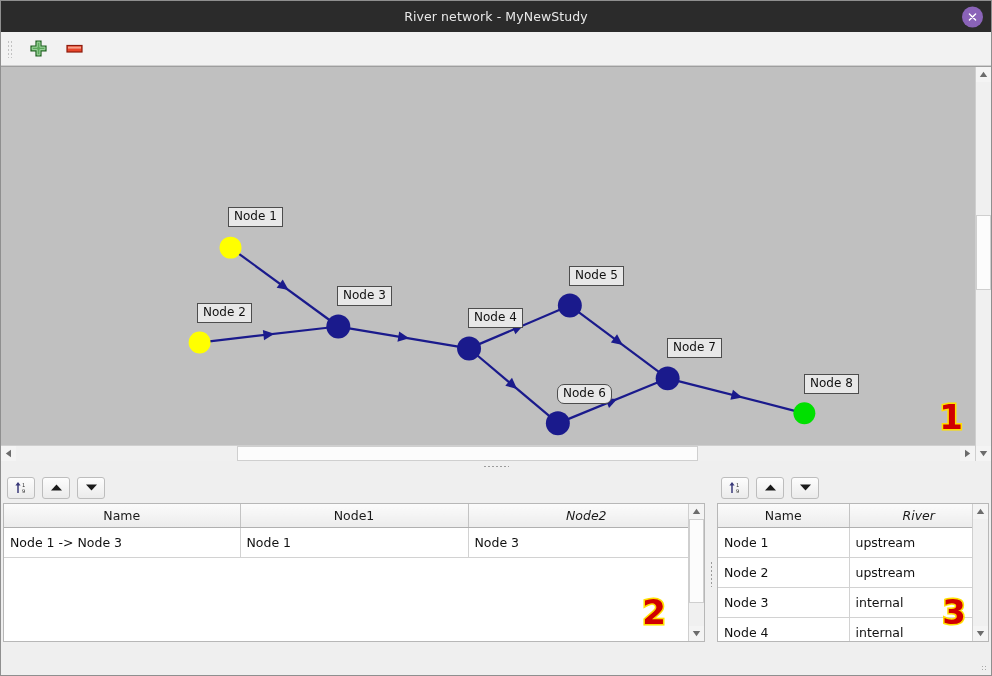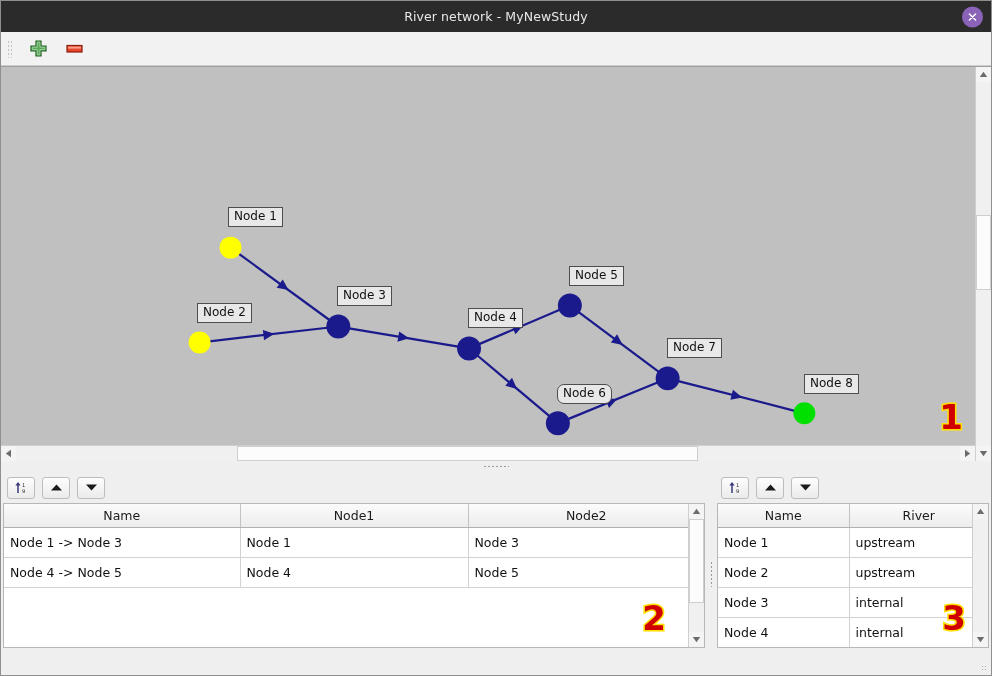--- a/index.html
+++ b/index.html
@@ -138,34 +138,34 @@
   .pbtn {
     width: 28px; height: 22px;
     background: linear-gradient(#fdfdfd, #ebebeb);
     border: 1px solid #bdbdbd; border-radius: 3px;
     display: flex; align-items: center; justify-content: center;
     cursor: pointer;
   }
 
   .table-wrap {
     flex: 1 1 auto; position: relative; min-height: 0;
-    margin: 0 2px 0 2px;
+    margin: 0 2px 6px 2px;
     background: #fff;
     border: 1px solid #b7b7b7;
     display: flex; flex-direction: column;
   }
   table.grid { width: 100%; border-collapse: collapse; table-layout: fixed; }
   table.grid th {
     background: linear-gradient(#fbfbfb, #ececec);
     border-right: 1px solid #c3c3c3;
     border-bottom: 1px solid #b0b0b0;
     font-weight: normal; font-size: 12.5px; color: #1a1a1a;
     height: 23px; text-align: center;
   }
-  table.grid th:last-child { border-right: none; }
+  table.grid th:last-child { border-right: none; font-style: italic; }
   table.grid td {
     border-right: 1px solid #d2d2d2;
     border-bottom: 1px solid #d2d2d2;
     font-size: 12.5px; color: #111;
     height: 30px; padding: 0 6px; text-align: left;
     background: #fff;
     white-space: nowrap; overflow: hidden;
   }
   table.grid td:last-child { border-right: none; }
   .table-scroll { flex: 1 1 auto; overflow: hidden; position: relative; }
@@ -331,25 +331,20 @@
                   <th>Node1</th>
                   <th>Node2</th>
                 </tr>
               </thead>
             <tbody id="reaches-body">
                 <tr>
                   <td>Node 1 -&gt; Node 3</td>
                   <td>Node 1</td>
                   <td>Node 3</td>
                 </tr>
-                <tr>
-                  <td>Node 4 -&gt; Node 5</td>
-                  <td>Node 4</td>
-                  <td>Node 5</td>
-                </tr>
               </tbody>
           </table>
           <div class="annot" style="right:38px; bottom:12px;">2</div>
         </div>
         <div class="sb-v tbl-vsb">
           <div class="sb-arrow">
             <svg width="9" height="7" viewBox="0 0 9 7">
               <path d="M4.5,0.8 L8.2,6 L0.8,6 Z" fill="#6c6c6c"></path>
             </svg>
           </div>

